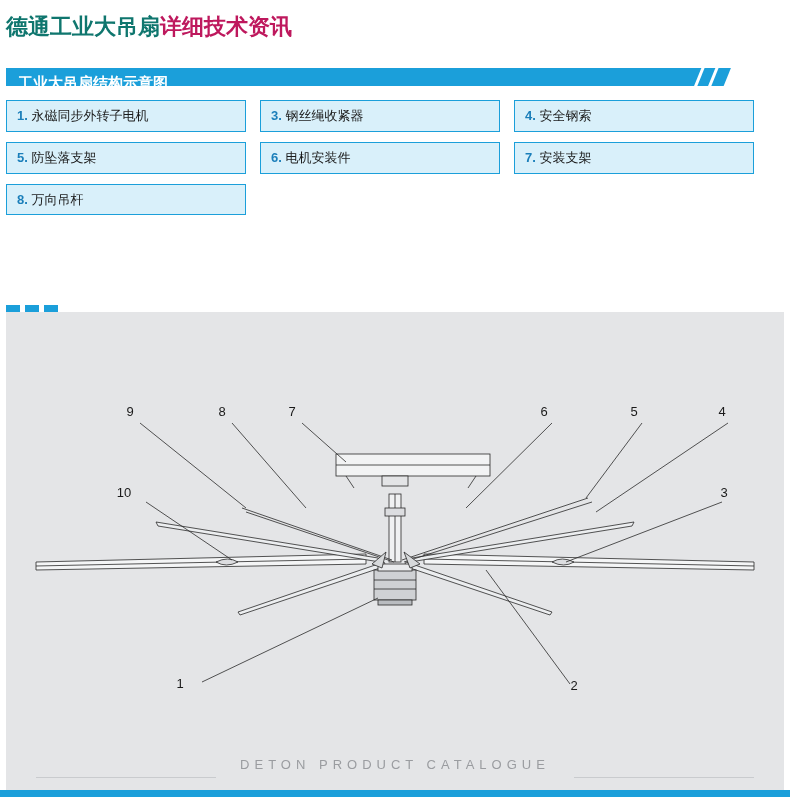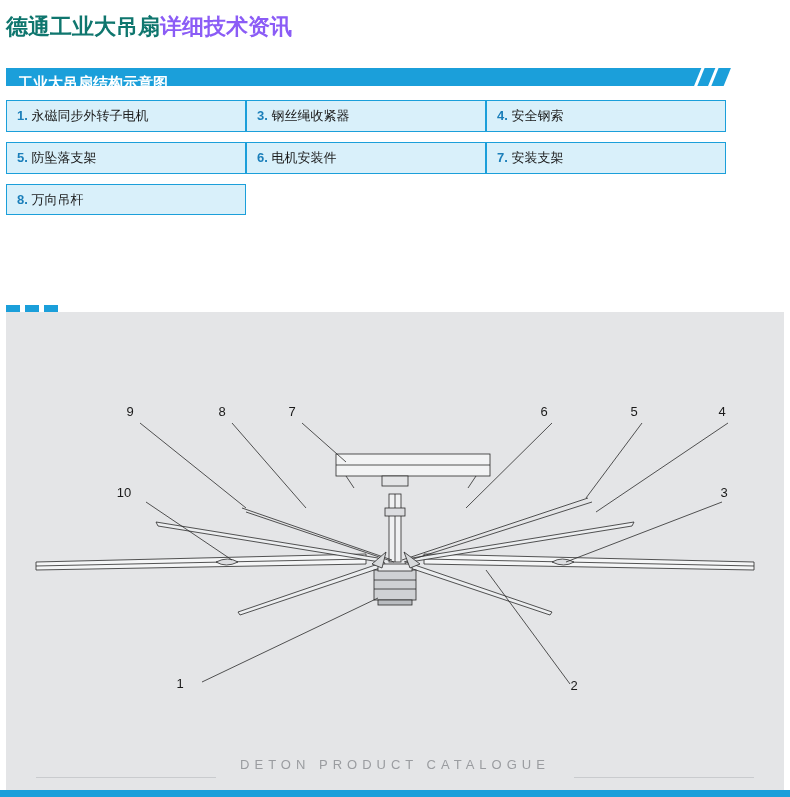--- a/index.html
+++ b/index.html
@@ -16,21 +16,21 @@
   }
   
   .page-title {
     padding: 14px 0 0 6px;
     font-size: 22px;
     font-weight: bold;
     letter-spacing: 0px;
     line-height: 1.2;
   }
   .page-title .accent { color: #0f766e; }
-  .page-title .dark { color: #8b5cf6; }
+  .page-title .dark { color: #be185d; }
 
   
   .section-bar {
     margin: 28px 6px 0 6px;
     height: 18px;
     background: #1b9fda;
     position: relative;
     overflow: hidden;
   }
   .section-bar .label {
@@ -62,21 +62,21 @@
     background: #ffffff;
     transform: rotate(22deg);
     z-index: 1;
   }
 
   
   .legend {
     margin: 14px 6px 0 6px;
     display: flex;
     flex-wrap: wrap;
-    gap: 10px 0;
+    gap: 10px 14px;
     align-items: center;
   }
   .legend-item {
     width: 240px;
     box-sizing: border-box;
     border: 1px solid #1b9fda;
     background: #d9f0fa;
     font-size: 13px;
     color: #1a1a1a;
     padding: 7px 10px;

